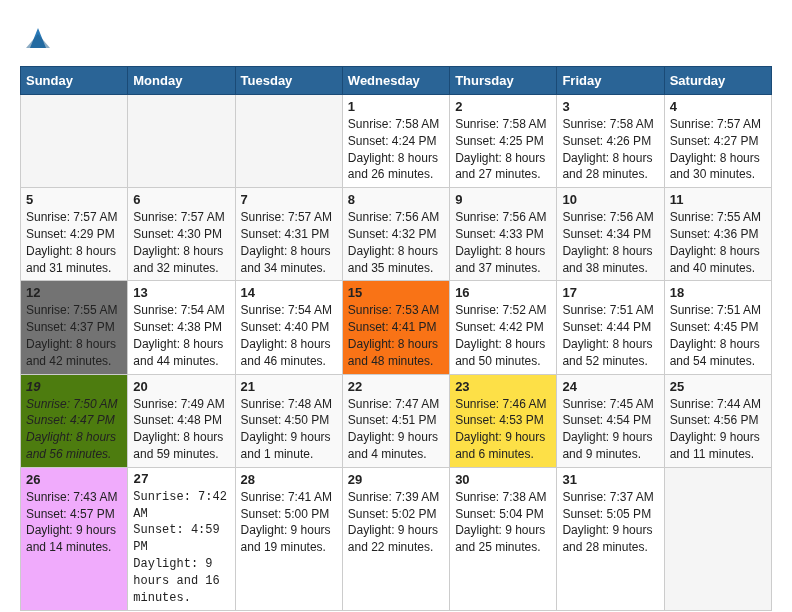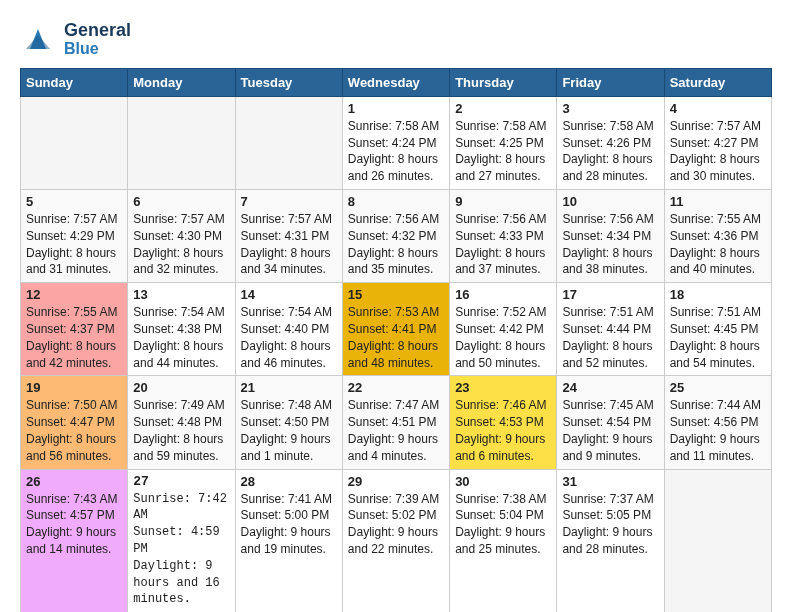--- a/index.html
+++ b/index.html
@@ -83,24 +83,20 @@
   </style>
 </head>
 <body>
 
 <div class="header">
   <div class="logo">
   <svg width="36" height="36" viewBox="0 0 36 36">
     <polygon points="10,28 18,8 26,28" fill="#2a7ab8"></polygon>
     <polygon points="18,14 30,28 6,28" fill="#1a5a8a" opacity="0.5"></polygon>
   </svg>
-  <div style="display:flex;flex-direction:column;line-height:1.2;margin-left:4px">
-    <span style="font-size:18px;font-weight:bold;color:#1a3a5c;">General</span>
-    <span style="font-size:16px;font-weight:bold;color:#2a7ab8;margin-top:-3px;">Blue</span>
-  </div>
 </div>
   <div class="title-block">
     <div class="month-title"></div>
     <div class="location"></div>
   </div>
 </div>
 
 <table class="calendar">
   <thead>
     <tr>
@@ -159,51 +155,51 @@
         <td style="background: rgb(249, 249, 249);">
           <span class="day-number">10</span>
           <div class="cell-text"><span>Sunrise: 7:56 AM</span><br><span>Sunset: 4:34 PM</span><br><span>Daylight: 8 hours and 38 minutes.</span></div>
         </td>
         <td style="background: rgb(249, 249, 249);">
           <span class="day-number">11</span>
           <div class="cell-text"><span>Sunrise: 7:55 AM</span><br><span>Sunset: 4:36 PM</span><br><span>Daylight: 8 hours and 40 minutes.</span></div>
         </td>
       </tr>
       <tr class="week-row">
-        <td style="background: #fca5a5;">
+        <td style="background: #737373;">
           <span class="day-number">12</span>
           <div class="cell-text"><span>Sunrise: 7:55 AM</span><br><span>Sunset: 4:37 PM</span><br><span>Daylight: 8 hours and 42 minutes.</span></div>
         </td>
         <td style="background: rgb(255, 255, 255);">
           <span class="day-number">13</span>
           <div class="cell-text"><span>Sunrise: 7:54 AM</span><br><span>Sunset: 4:38 PM</span><br><span>Daylight: 8 hours and 44 minutes.</span></div>
         </td>
         <td style="background: rgb(255, 255, 255);">
           <span class="day-number">14</span>
           <div class="cell-text"><span>Sunrise: 7:54 AM</span><br><span>Sunset: 4:40 PM</span><br><span>Daylight: 8 hours and 46 minutes.</span></div>
         </td>
-        <td style="background: #eab308;">
+        <td style="background: #f97316;">
           <span class="day-number">15</span>
           <div class="cell-text"><span>Sunrise: 7:53 AM</span><br><span>Sunset: 4:41 PM</span><br><span>Daylight: 8 hours and 48 minutes.</span></div>
         </td>
         <td style="background: rgb(255, 255, 255);">
           <span class="day-number">16</span>
           <div class="cell-text"><span>Sunrise: 7:52 AM</span><br><span>Sunset: 4:42 PM</span><br><span>Daylight: 8 hours and 50 minutes.</span></div>
         </td>
         <td style="background: rgb(255, 255, 255);">
           <span class="day-number">17</span>
           <div class="cell-text"><span>Sunrise: 7:51 AM</span><br><span>Sunset: 4:44 PM</span><br><span>Daylight: 8 hours and 52 minutes.</span></div>
         </td>
         <td style="background: rgb(255, 255, 255);">
           <span class="day-number">18</span>
           <div class="cell-text"><span>Sunrise: 7:51 AM</span><br><span>Sunset: 4:45 PM</span><br><span>Daylight: 8 hours and 54 minutes.</span></div>
         </td>
       </tr>
       <tr class="week-row">
-        <td style="background: #fdba74;">
+        <td style="background: #4d7c0f; font-style: italic;">
           <span class="day-number">19</span>
           <div class="cell-text"><span>Sunrise: 7:50 AM</span><br><span>Sunset: 4:47 PM</span><br><span>Daylight: 8 hours and 56 minutes.</span></div>
         </td>
         <td style="background: rgb(249, 249, 249);">
           <span class="day-number">20</span>
           <div class="cell-text"><span>Sunrise: 7:49 AM</span><br><span>Sunset: 4:48 PM</span><br><span>Daylight: 8 hours and 59 minutes.</span></div>
         </td>
         <td style="background: rgb(249, 249, 249);">
           <span class="day-number">21</span>
           <div class="cell-text"><span>Sunrise: 7:48 AM</span><br><span>Sunset: 4:50 PM</span><br><span>Daylight: 9 hours and 1 minute.</span></div>

